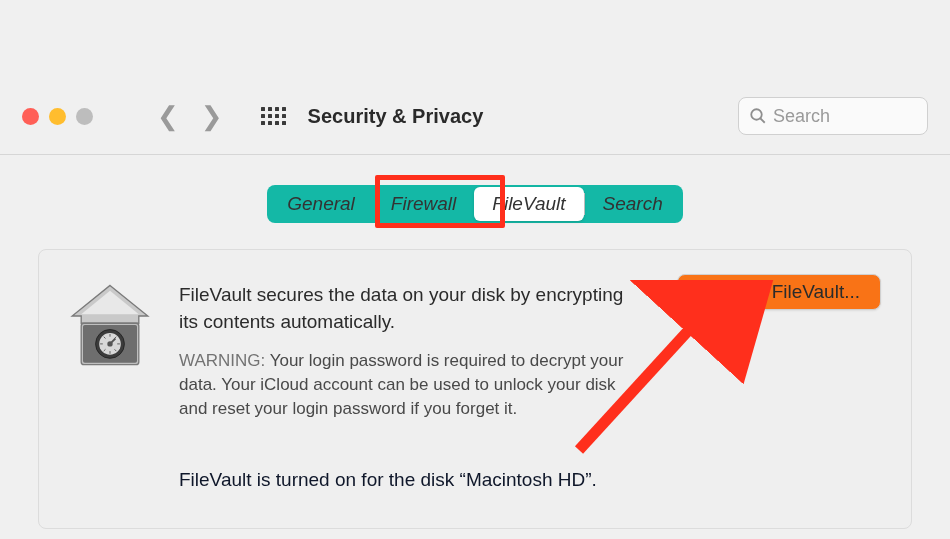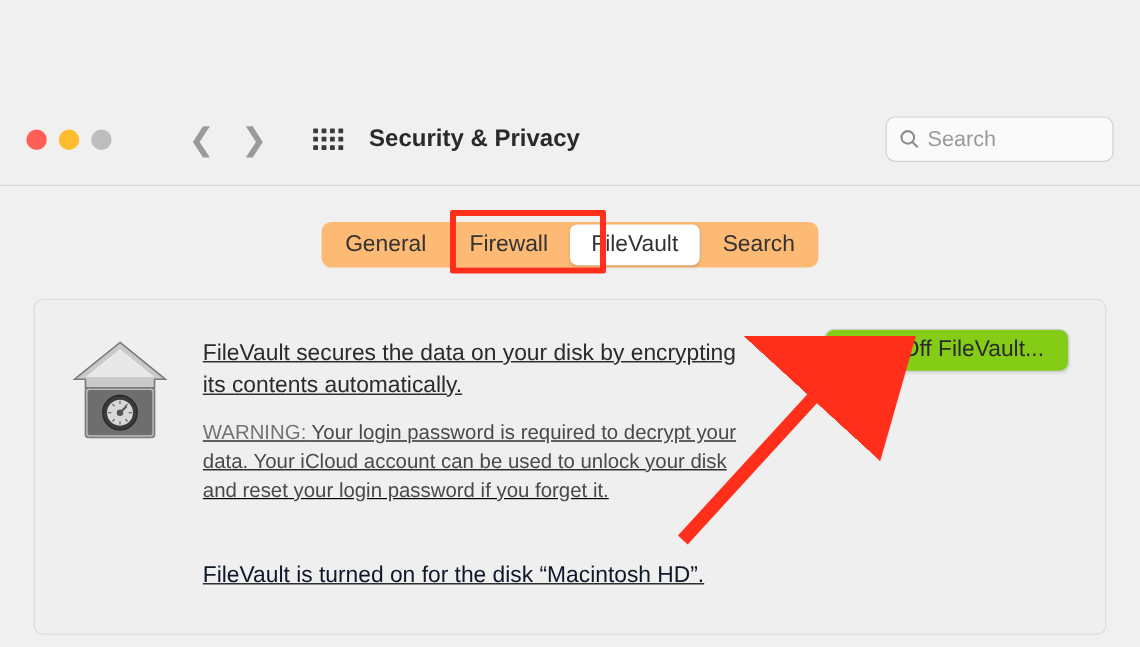--- a/index.html
+++ b/index.html
@@ -105,24 +105,25 @@
       padding: 30px 20px 0 20px;
     }
     .tabs-container {
       position: relative;
       display: flex;
       justify-content: center;
       margin-bottom: 26px;
     }
     .tabs {
       display: flex;
-      background: #fdba74;
+      background: #14b8a6;
       border-radius: 8px;
       padding: 2px;
       position: relative;
+      font-style: italic;
     }
     .tab {
       padding: 6px 18px;
       font-size: 19px;
       color: #333;
       cursor: pointer;
       border-radius: 6px;
       user-select: none;
       position: relative;
     }
@@ -139,24 +140,23 @@
       position: absolute;
       border: 5px solid #ff2f1c;
       pointer-events: none;
       border-radius: 2px;
     }
     .panel {
       background: #efefef;
       border: 1px solid #dcdcdc;
       border-radius: 8px;
       padding: 30px 26px 30px 26px;
-      margin: 0 8px;
+      margin: 0 18px;
       min-height: 280px;
       position: relative;
-      text-decoration: underline;
     }
     .panel-row {
       display: flex;
       gap: 24px;
     }
     .house-icon {
       flex-shrink: 0;
       width: 90px;
       height: 90px;
     }
@@ -183,21 +183,21 @@
     .status {
       margin-top: 48px;
       font-size: 19px;
       color: #0f172a;
       margin-left: 114px;
     }
     .turnoff-btn {
       position: absolute;
       top: 24px;
       right: 30px;
-      background: #84cc16;
+      background: #f97316;
       border: 1px solid #d0d0d0;
       border-radius: 8px;
       padding: 6px 20px;
       font-size: 19px;
       color: #2b2b2b;
       cursor: pointer;
       box-shadow: 0 1px 2px rgba(0,0,0,0.08);
     }
     .arrow-annotation {
       position: absolute;

